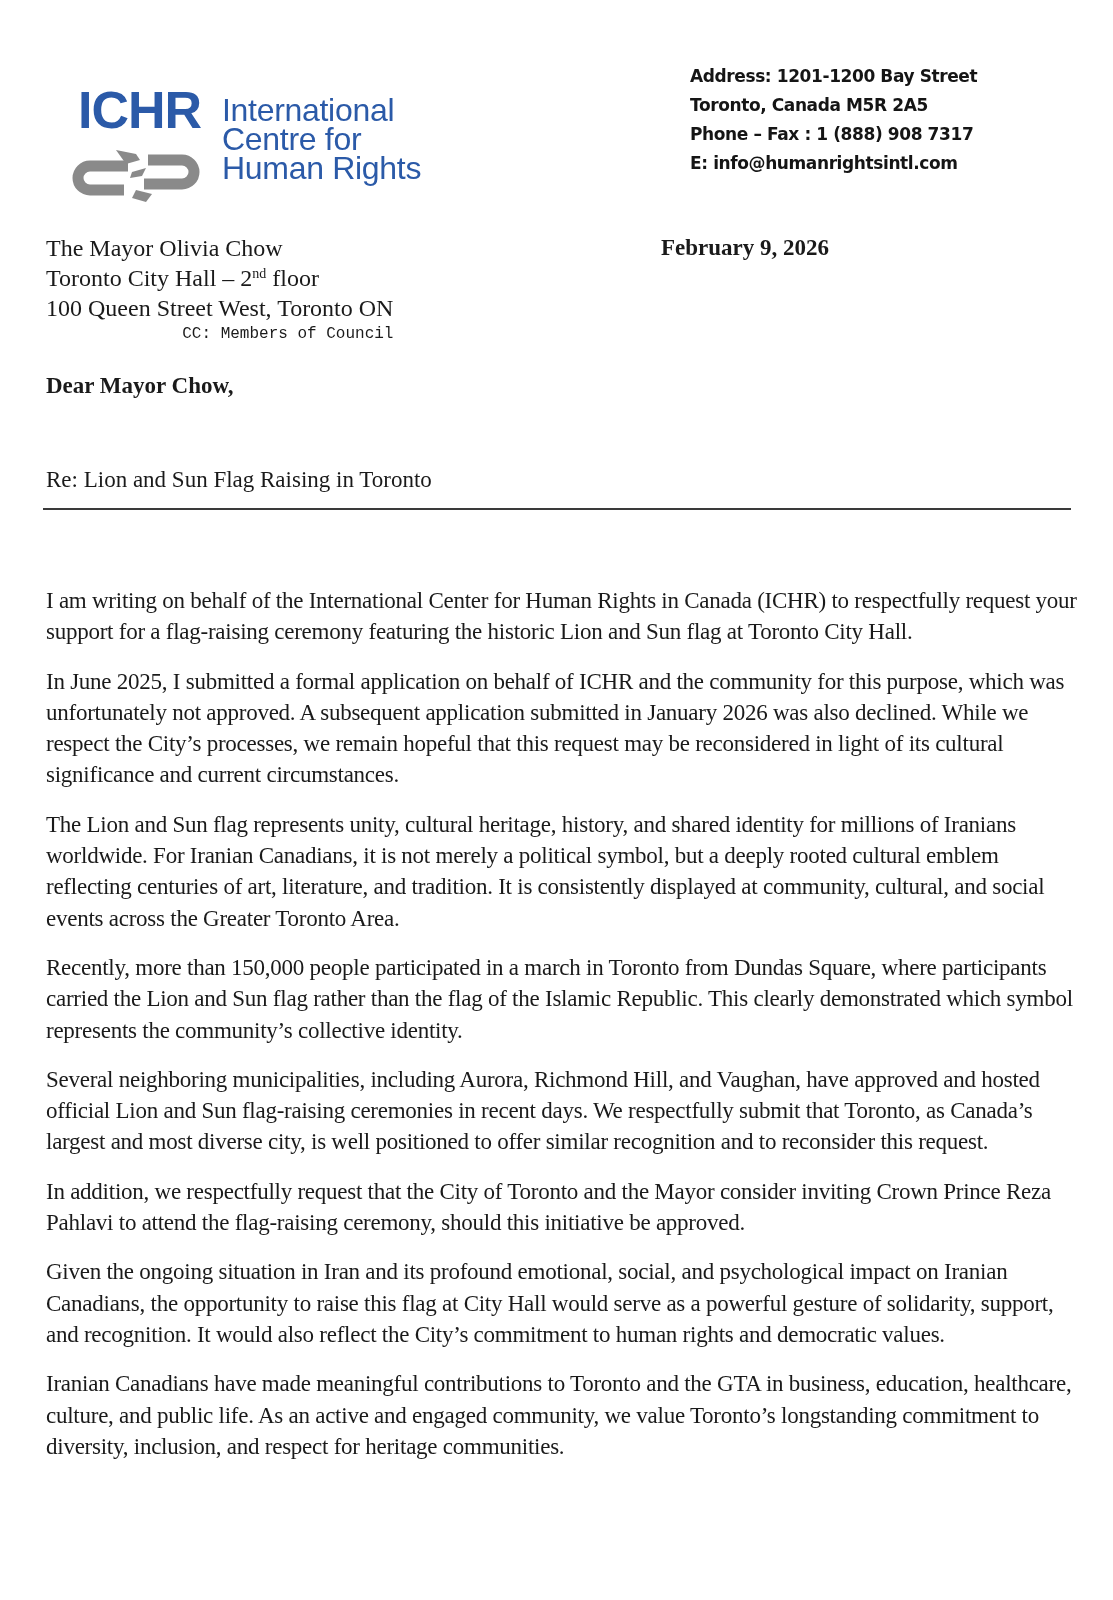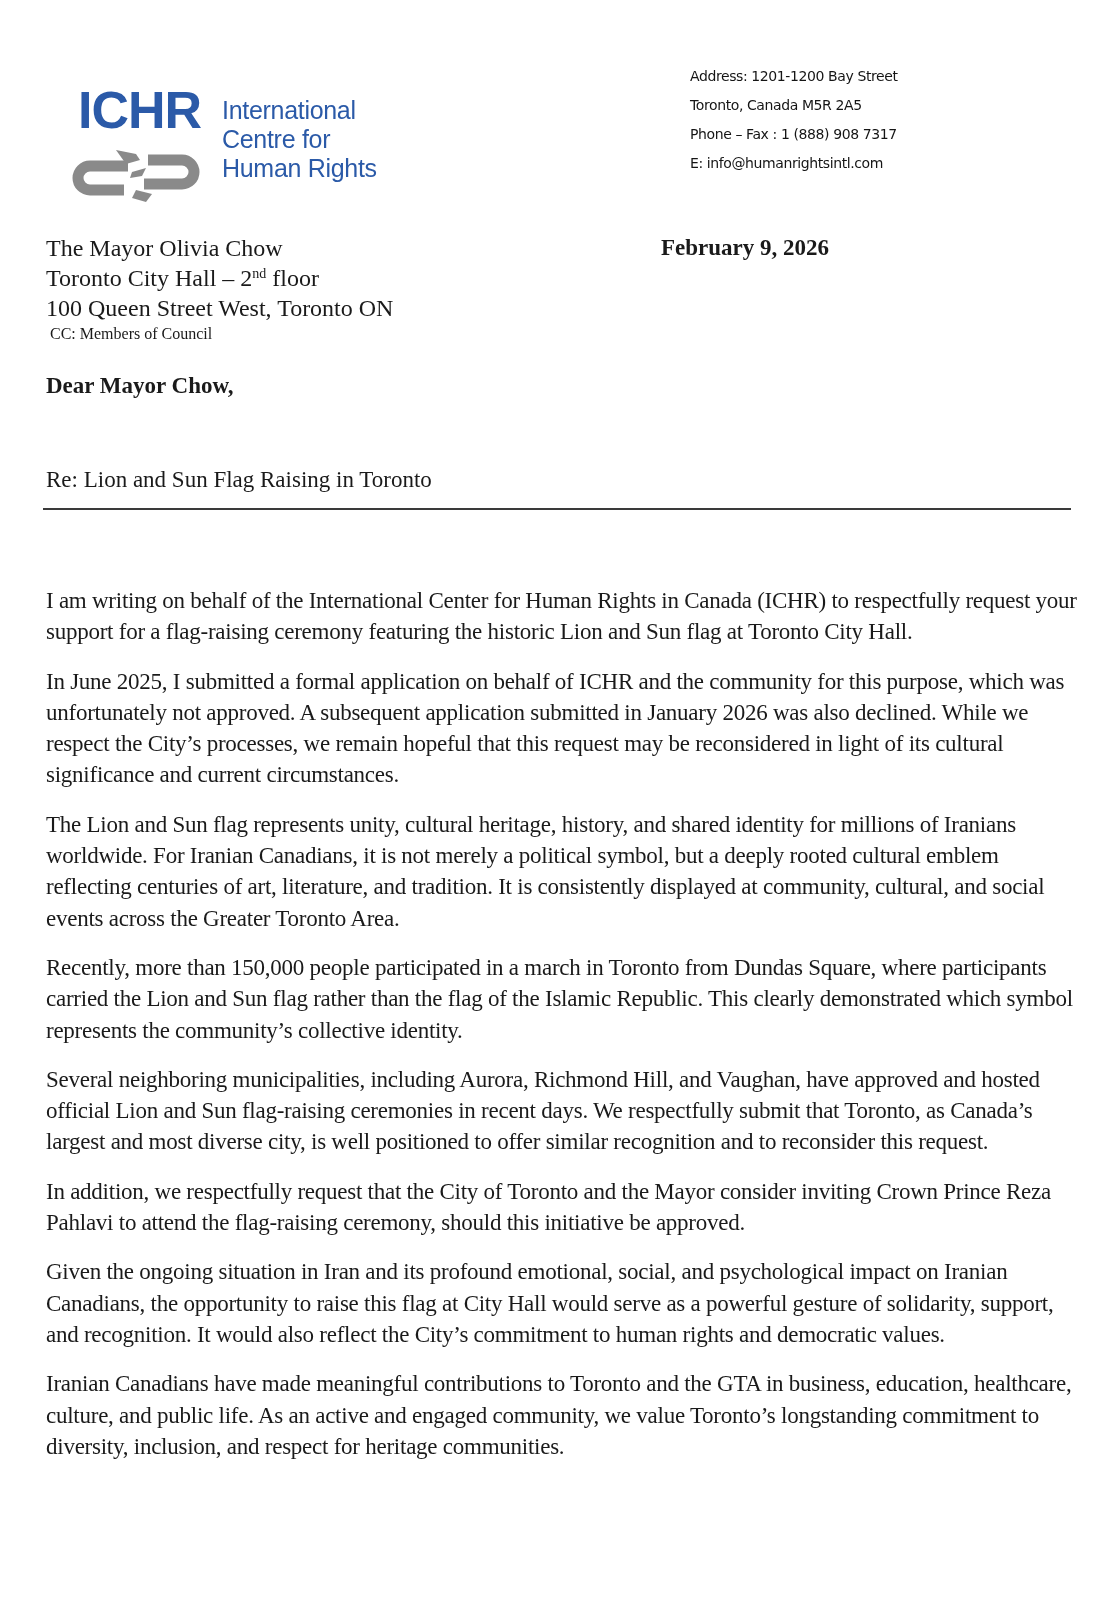--- a/index.html
+++ b/index.html
@@ -9,39 +9,40 @@
     }
     .logo { position: absolute; left: 66px; top: 76px; width: 320px; height: 120px; margin-top: 8px; }
     .logo-ichr {
       position: absolute; left: 12px; top: 0px;
       font-family: "Liberation Sans", sans-serif; font-weight: bold;
       font-size: 52px; letter-spacing: -1px; color: #2b5aa8; line-height: 1;
     }
     .logo-chain { position: absolute; left: 0px; top: 62px; width: 140px; height: 58px; }
     .logo-text {
       position: absolute; left: 156px; top: 12px;
-      font-family: "Liberation Sans", sans-serif; font-size: 25px; line-height: 29px;
+      font-family: "Liberation Sans", sans-serif; font-size: 32px; line-height: 29px;
       color: #2b5aa8; letter-spacing: -0.3px;
     }
     .logo-text div { white-space: nowrap; }
     .contact {
       position: absolute; left: 690px; top: 62px;
-      font-family: "DejaVu Sans", sans-serif; font-weight: normal; font-size: 14px;
+      font-family: "DejaVu Sans", sans-serif; font-weight: bold; font-size: 17px;
       line-height: 29px; color: #151515; letter-spacing: -0.4px;
     }
     .contact div { white-space: nowrap; }
     .recipient {
       position: absolute; left: 46px; top: 233px;
       font-size: 24px; line-height: 30px; color: #1a1a1a;
     }
     .recipient div { white-space: nowrap; }
     .recipient sup { font-size: 14px; vertical-align: top; position: relative; top: -4px; }
     .cc {
-      font-family: Liberation Serif, serif; font-size: 16px; line-height: 22px;
+      font-family: Liberation Mono, monospace; font-size: 16px; line-height: 22px;
       padding-left: 4px;
+      text-align: right;
     }
     .date {
       position: absolute; left: 661px; top: 233px;
       font-weight: bold; font-size: 23px; line-height: 30px; white-space: nowrap;
     }
     .salutation {
       position: absolute; left: 46px; top: 371px;
       font-weight: bold; font-size: 23px; line-height: 30px; white-space: nowrap;
     }
     .subject {

